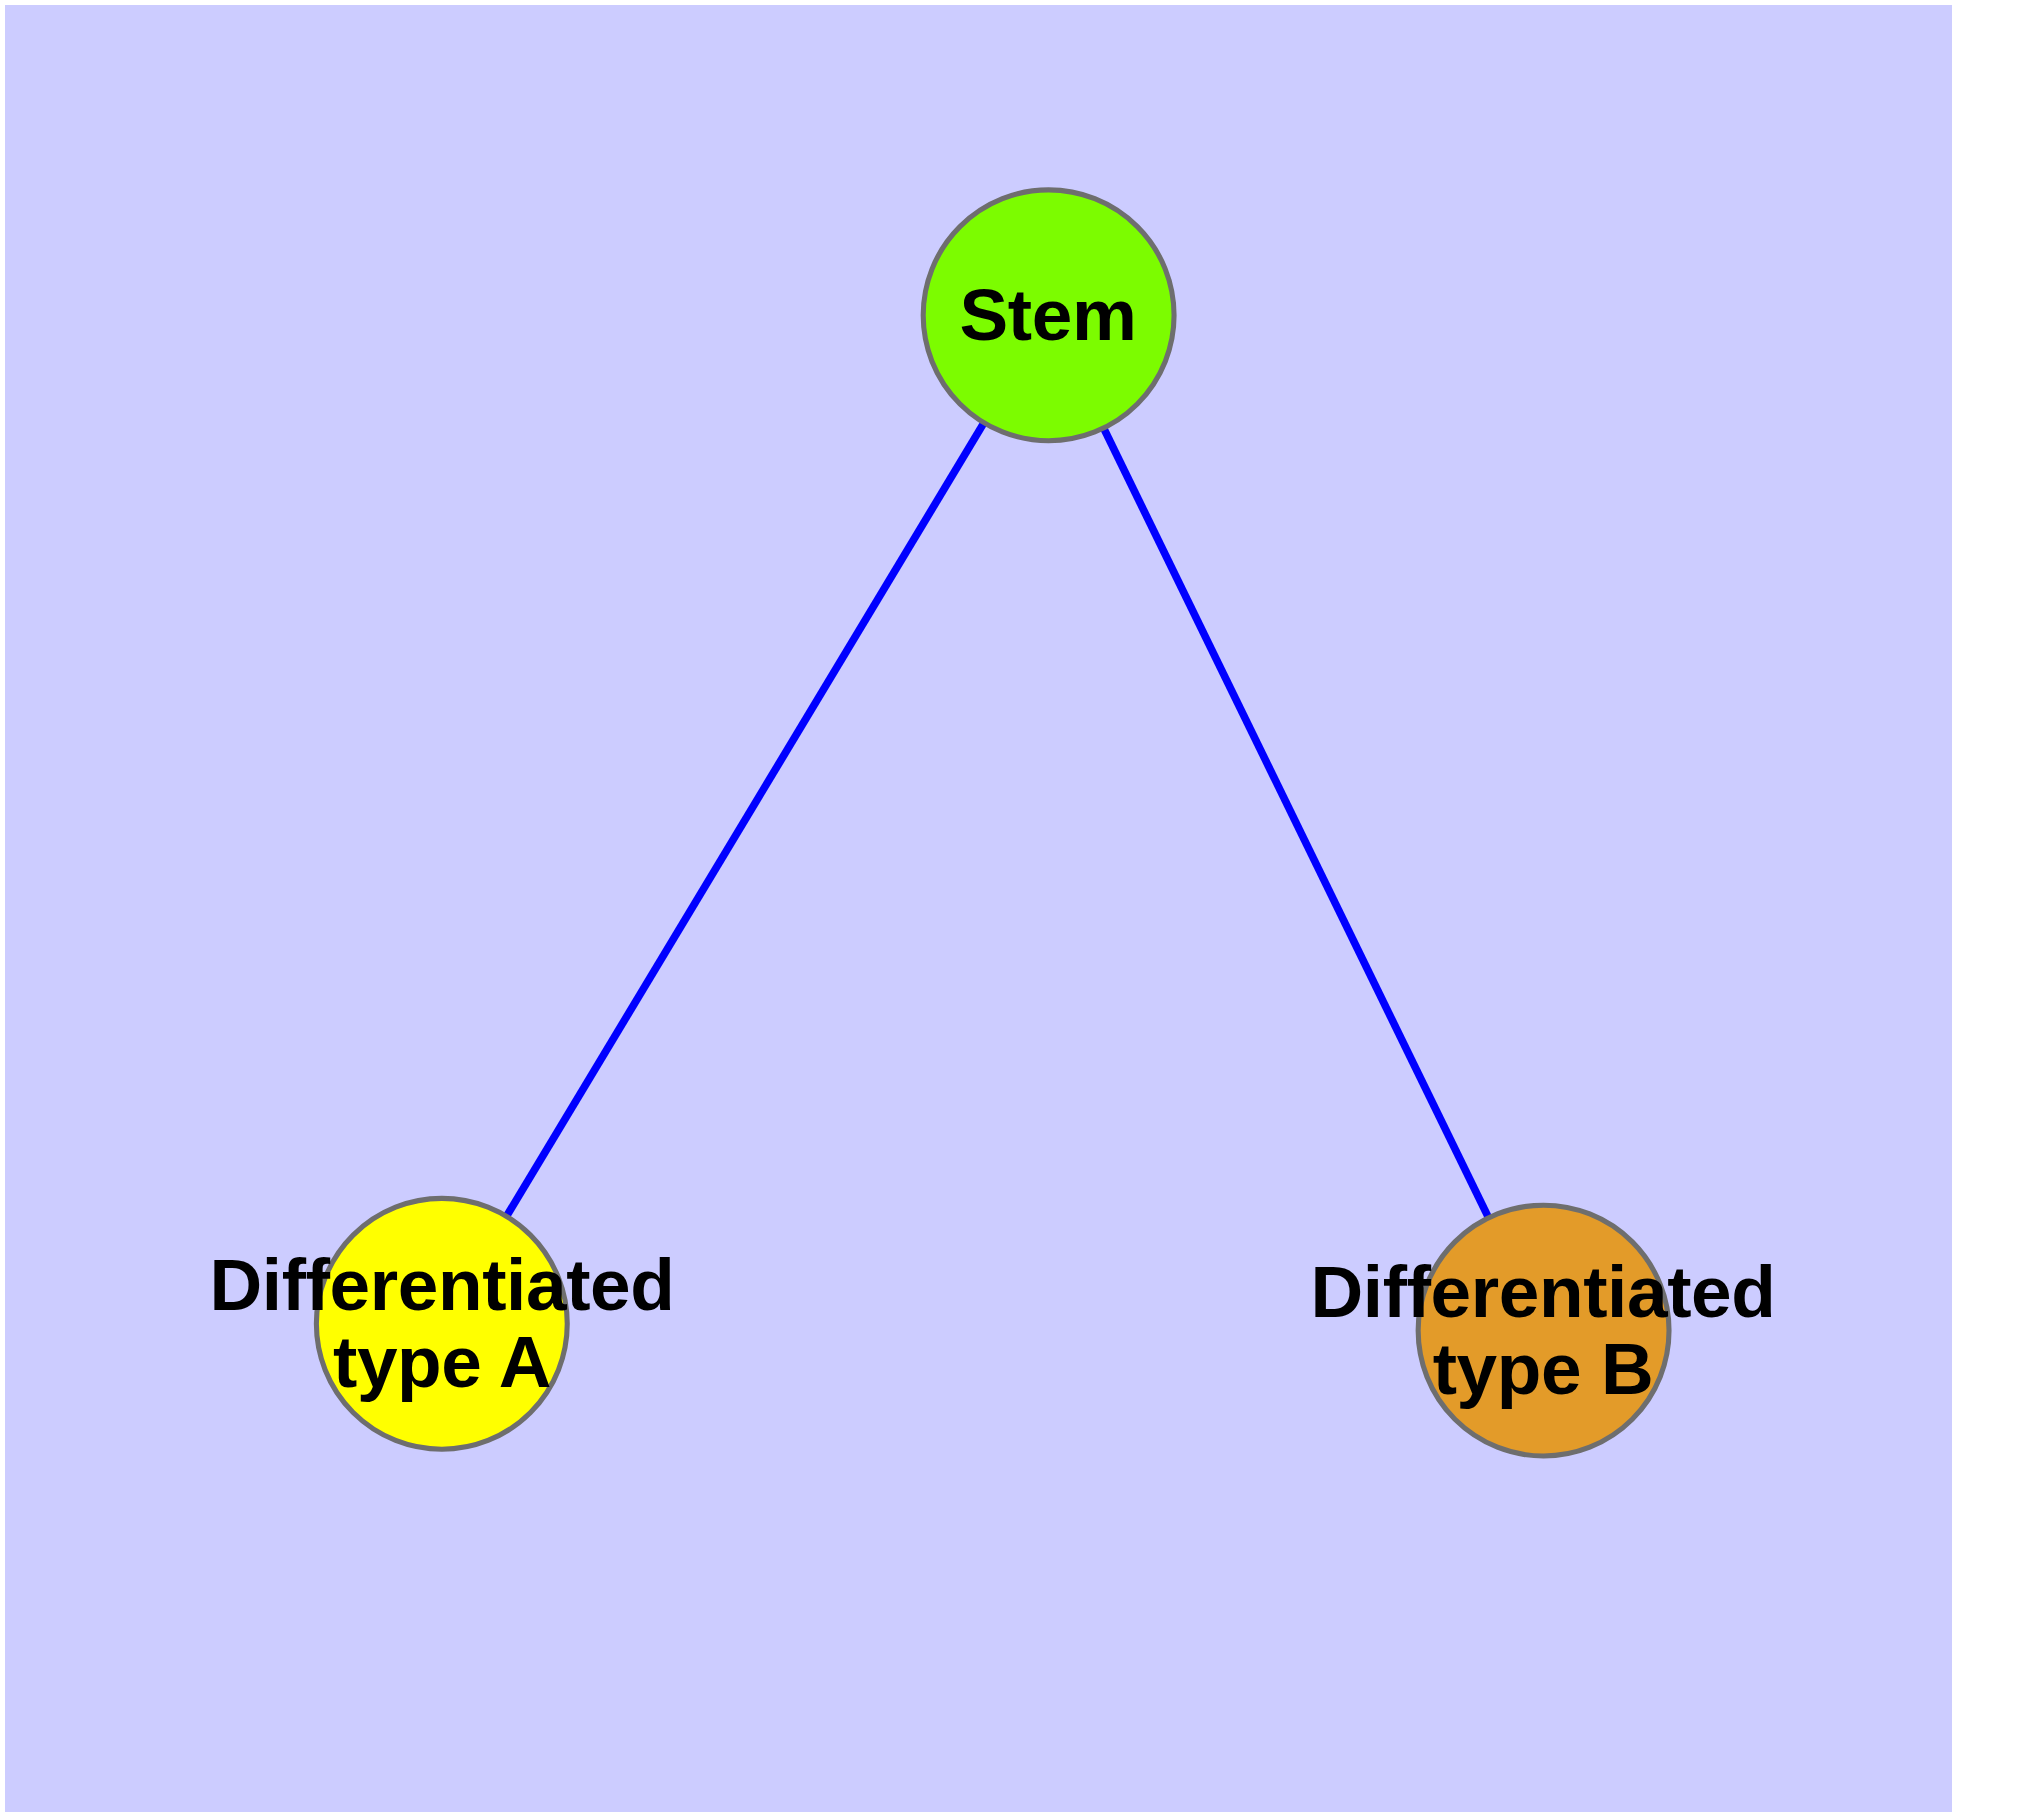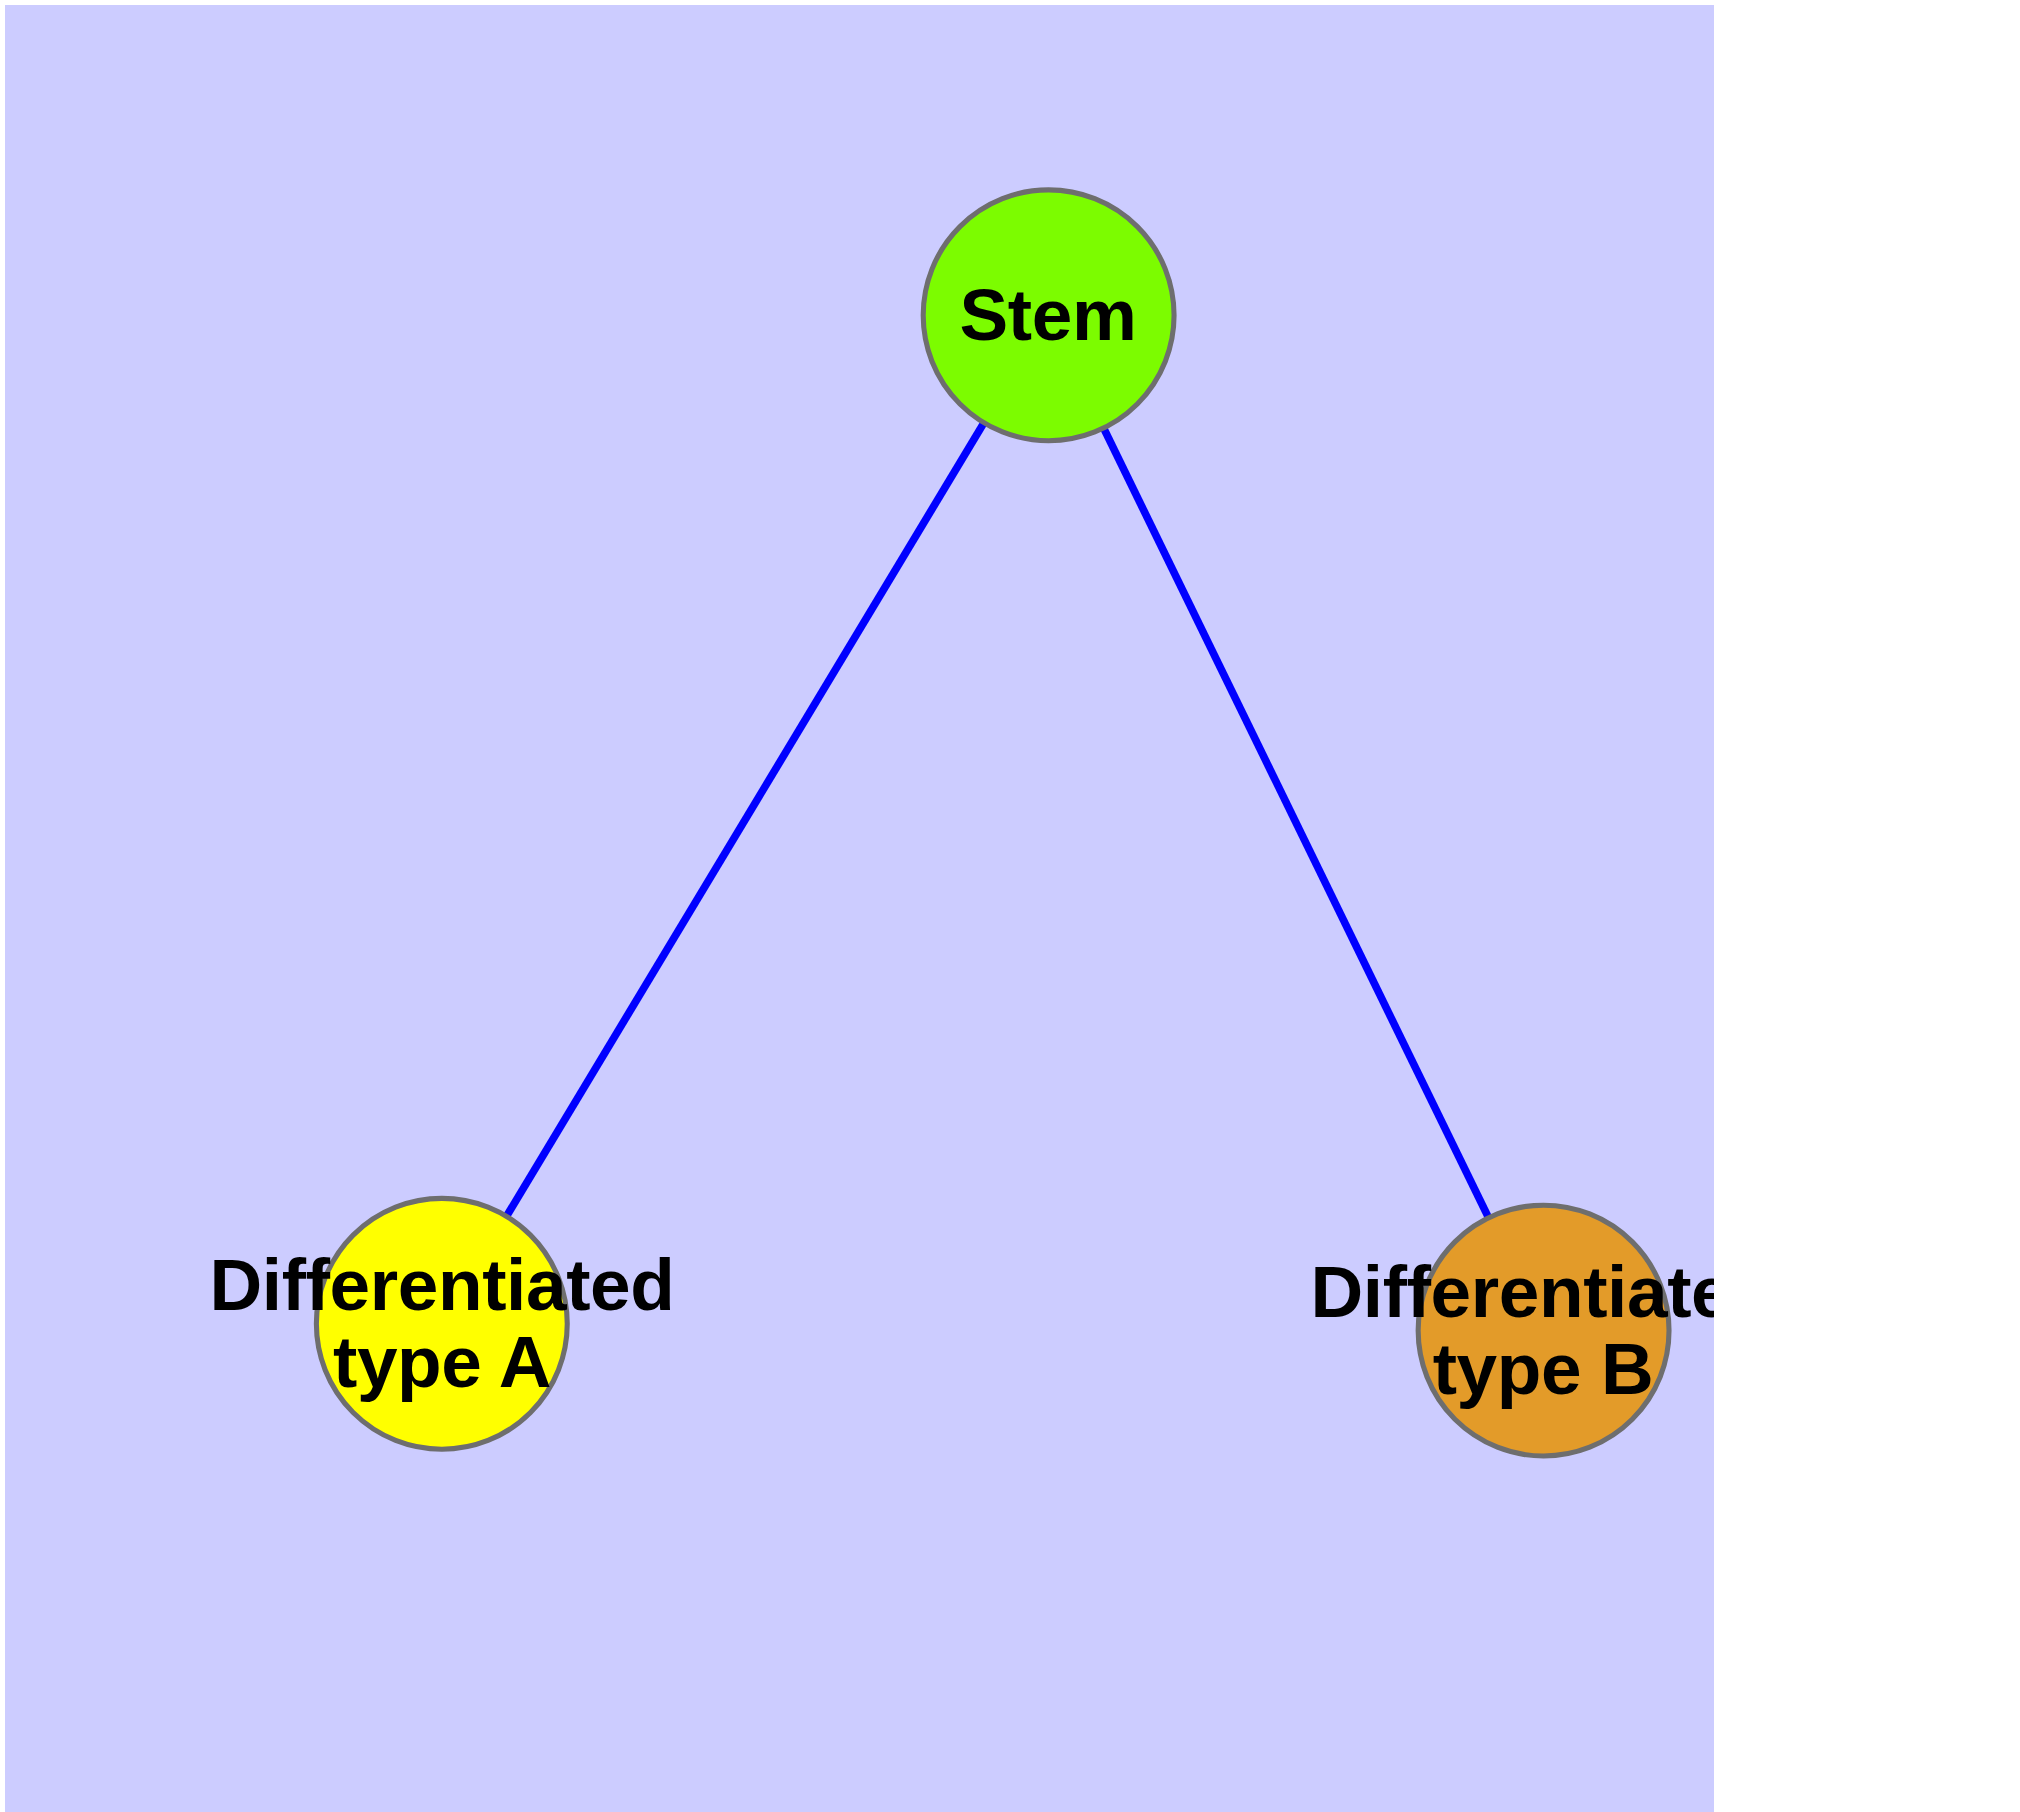--- a/index.html
+++ b/index.html
@@ -3,21 +3,21 @@
 <meta charset="utf-8">
 <title>Cell Differentiation Graph</title>
 <style>
   html, body {
     margin: 0;
     padding: 0;
     background: #ffffff;
   }
   #canvas {
     position: relative;
-    width: 1714px;
+    width: 1952px;
     height: 1812px;
     background: #ffffff;
     overflow: hidden;
     font-family: "Liberation Sans", "DejaVu Sans", sans-serif;
   }
   #plot-area {
     position: absolute;
     left: 5.1px;
     top: 5.1px;
     width: 2015px;

